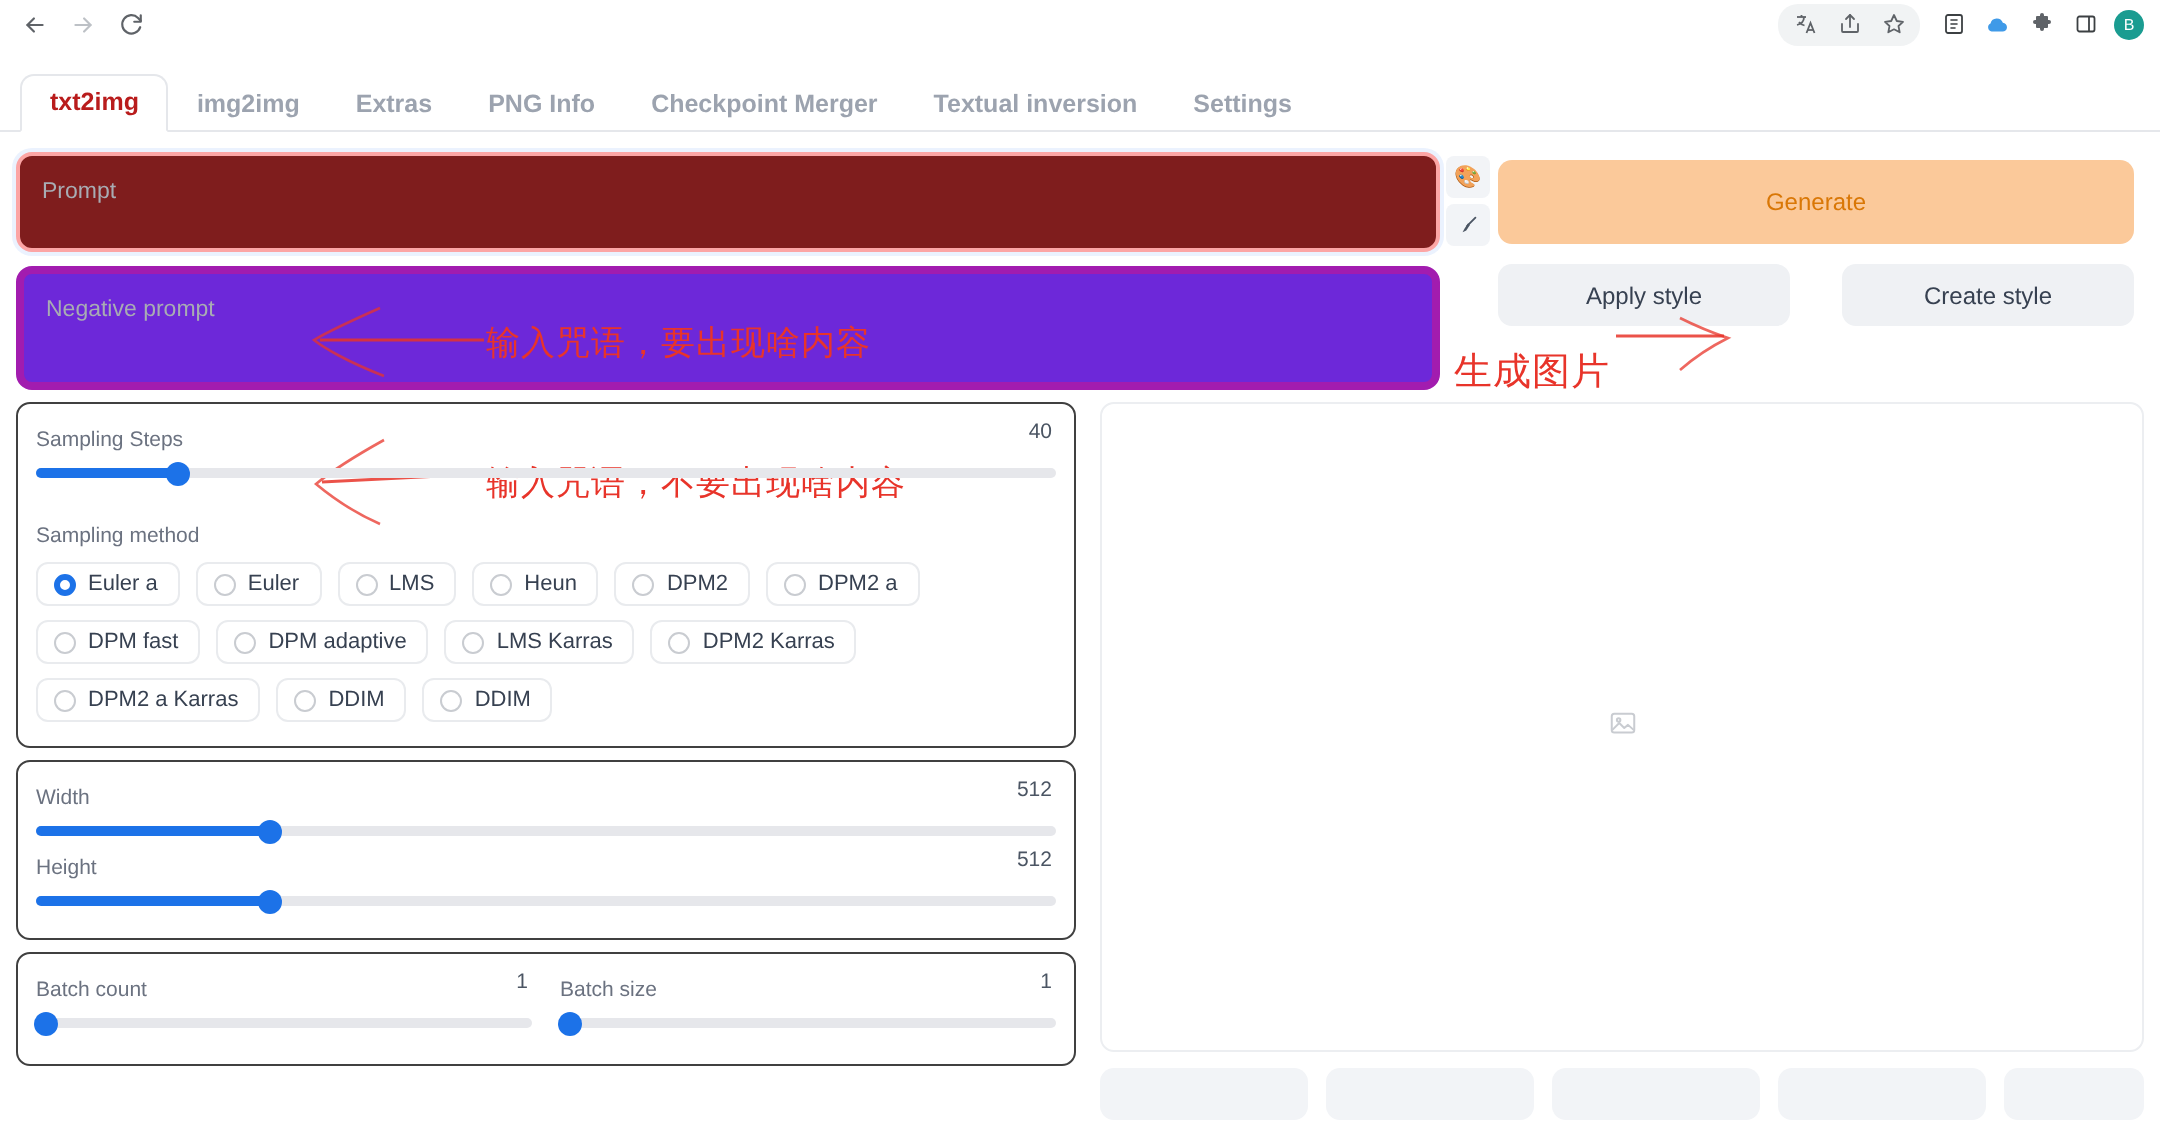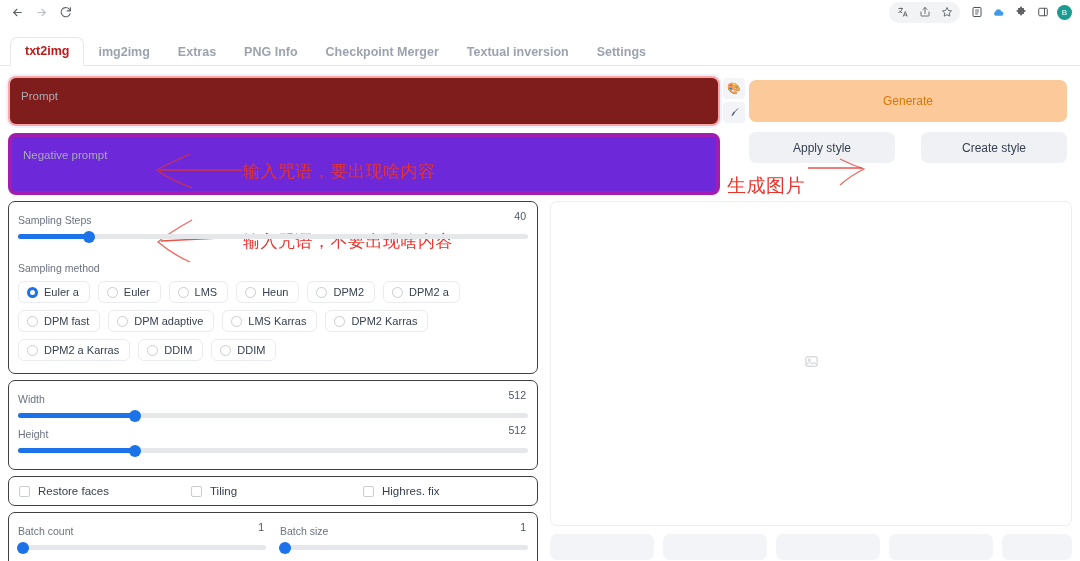--- a/index.html
+++ b/index.html
@@ -447,36 +447,20 @@
         <div class="field" style="margin-top:5px;">
           <span class="field-label">Height</span>
           <span class="field-val">512</span>
           <div class="track">
             <div class="fill" style="width:23%"></div>
             <div class="thumb" style="left:23%"></div>
           </div>
         </div>
       </div>
 
-      <div class="panel" style="padding:5px 6px;">
-        <div class="check-row">
-          <div class="check-cell">
-            <span class="check-box"></span>
-            <span>Restore faces</span>
-          </div>
-          <div class="check-cell">
-            <span class="check-box"></span>
-            <span>Tiling</span>
-          </div>
-          <div class="check-cell">
-            <span class="check-box"></span>
-            <span>Highres. fix</span>
-          </div>
-        </div>
-      </div>
 
       <div class="panel">
         <div class="two-col">
           <div class="field">
             <span class="field-label">Batch count</span>
             <span class="field-val">1</span>
             <div class="track">
               <div class="fill" style="width:2%"></div>
               <div class="thumb" style="left:2%"></div>
             </div>

